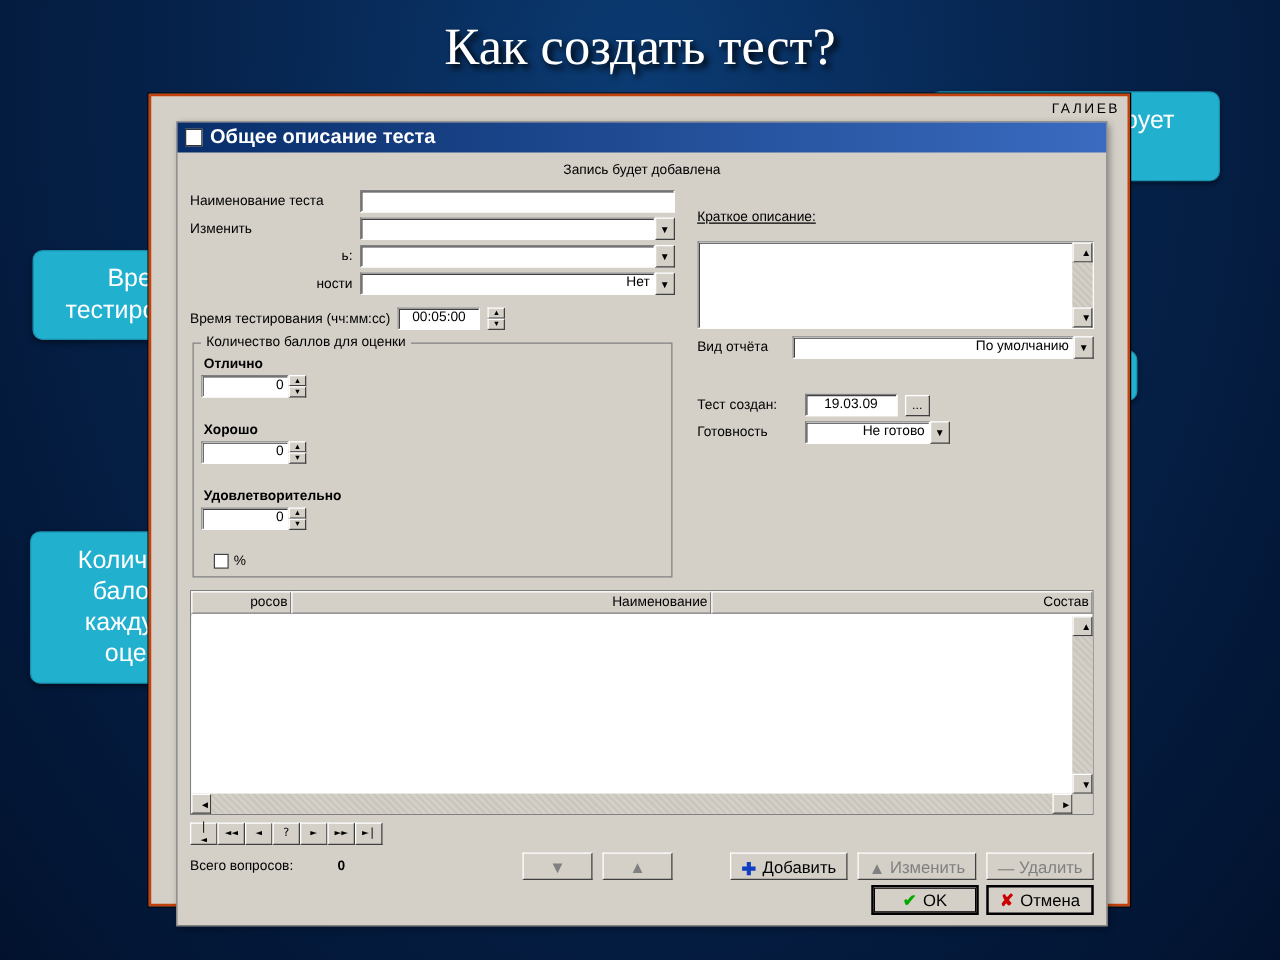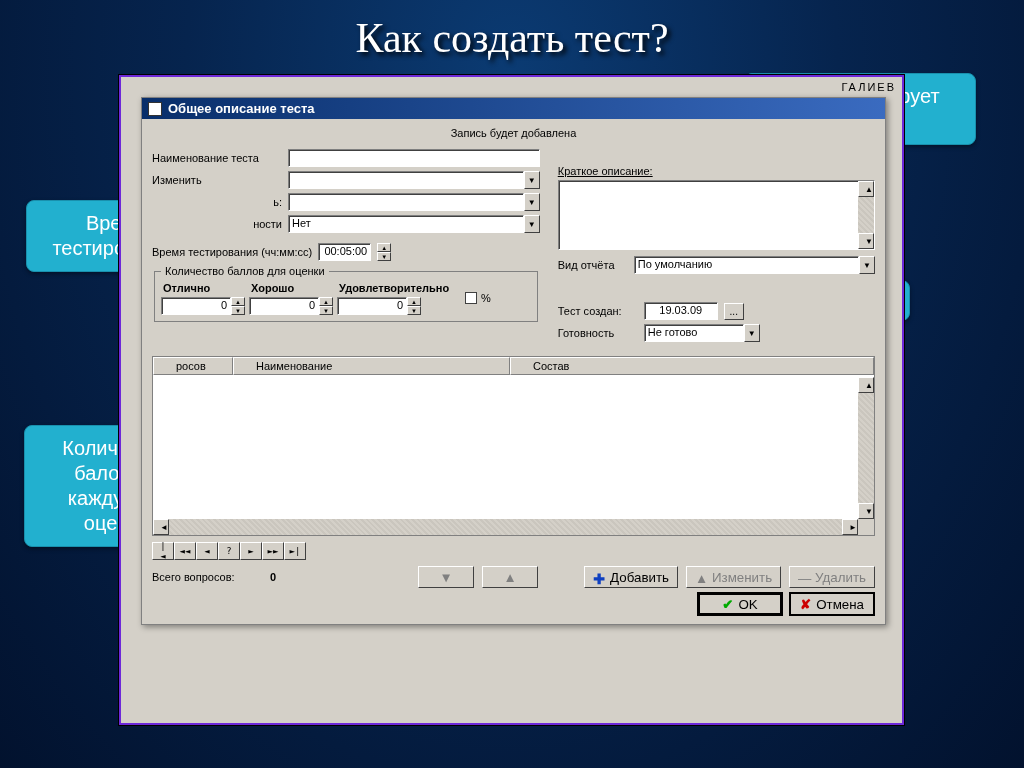--- a/index.html
+++ b/index.html
@@ -6,63 +6,63 @@
   html,body { margin:0; padding:0; width:1024px; height:768px; font-family: "Tahoma", "Arial", sans-serif; font-size:11px; }
   body { background: radial-gradient(ellipse at 50% 10%, #0b3b73 0%, #06244e 45%, #02122e 100%); overflow:hidden; }
 
   .slide-title { text-align:center; color:#fff; font-family:"Times New Roman",serif; font-size:42px; padding:14px 0 8px 0; text-shadow:3px 3px 5px #000; }
 
   .callout { position:absolute; background:#22b0cf; color:#fff; border:1px solid #1990ad; border-radius:8px; padding:10px 14px; text-align:center; font-size:20px; line-height:1.25; box-shadow:0 2px 4px rgba(0,0,0,.4); }
   .callout .tail { position:absolute; width:0; height:0; }
   .tail-down   { border-left:14px solid transparent; border-right:14px solid transparent; border-top:26px solid #22b0cf; }
   .tail-up     { border-left:14px solid transparent; border-right:14px solid transparent; border-bottom:26px solid #22b0cf; }
 
-  .app-frame { position:absolute; left:119px; top:75px; width:785px; height:650px; background:#d4d0c8; border:2px solid #6d28d9; box-shadow:0 0 0 1px #000; }
+  .app-frame { position:absolute; left:119px; top:75px; width:785px; height:650px; background:#d4d0c8; border:2px solid #c2410c; box-shadow:0 0 0 1px #000; }
   .outer-title { position:absolute; right:6px; top:4px; color:#000; font-size:11px; letter-spacing:2px; }
 
   .dlg { position:absolute; left:20px; top:20px; width:745px; border:1px solid #808080; background:#d4d0c8; box-shadow:2px 2px 6px rgba(0,0,0,.4); }
-  .dlg-title { background:linear-gradient(90deg,#082e6a,#3a6bc0); color:#fff; padding:3px 6px; font-weight:bold; display:flex; align-items:center; gap:6px; font-size:13px; }
+  .dlg-title { background:linear-gradient(90deg,#082e6a,#3a6bc0); color:#fff; padding:3px 6px; font-weight:bold; display:flex; align-items:center; gap:6px; font-size:16px; }
   .dlg-title .winicon { width:14px; height:14px; background:#fff; border:1px solid #333; display:inline-block; }
   .dlg-body { padding:6px 10px 8px 10px; position:relative; }
 
   .hint-line { text-align:center; padding:2px 0 6px 0; }
 
   .form-row { display:flex; align-items:center; gap:6px; margin:4px 0; }
   .form-row label { color:#000; min-width:130px; text-align:left; }
   .sunken { background:#fff; border:1px solid #7f7f7f; border-right-color:#fff; border-bottom-color:#fff; box-shadow:inset 1px 1px 0 #404040; height:18px; padding:1px 3px; }
   .combo { display:flex; }
-  .combo .sunken { flex:1; }
+  .combo .sunken { flex:1;text-align:right; }
   .combo-btn { width:16px; height:18px; background:#d4d0c8; border:1px solid #fff; border-right-color:#404040; border-bottom-color:#404040; display:flex; align-items:center; justify-content:center; font-size:8px; cursor:pointer; }
   .spin { display:flex; flex-direction:column; }
   .spin button { width:14px; height:9px; background:#d4d0c8; border:1px solid #fff; border-right-color:#404040; border-bottom-color:#404040; font-size:6px; line-height:1; padding:0; cursor:pointer; }
 
   .two-col { display:flex; gap:18px; }
   .col-left  { flex:1 1 55%; }
   .col-right { flex:1 1 45%; }
 
   .txtarea { background:#fff; border:1px solid #7f7f7f; border-right-color:#fff; border-bottom-color:#fff; box-shadow:inset 1px 1px 0 #404040; height:70px; position:relative; }
   .scroll-y { position:absolute; right:0; top:0; bottom:0; width:16px; background:#d4d0c8; display:flex; flex-direction:column; }
   .scroll-y button { height:16px; background:#d4d0c8; border:1px solid #fff; border-right-color:#404040; border-bottom-color:#404040; font-size:8px; }
   .scroll-y .track { flex:1; background:repeating-linear-gradient(45deg,#d4d0c8,#d4d0c8 2px,#cac6be 2px,#cac6be 4px); }
 
   fieldset.grades { border:1px solid #808080; margin-top:1px; padding:4px 6px 6px 6px; }
   fieldset.grades legend { padding:0 4px; }
-  .grade-cols { display:flex; gap:4px; }
+  .grade-cols { display:flex; gap:19px;flex-direction:column; }
   .grade-col { display:flex; flex-direction:column; gap:2px; }
   .grade-head { font-weight:bold; padding:1px 2px; }
   .grade-cell { display:flex; }
   .grade-cell .sunken { width:70px; text-align:right; }
   .pct { display:flex; align-items:center; gap:4px; margin-left:10px; }
   .chk { width:12px; height:12px; border:1px solid #404040; background:#fff; display:inline-block; }
 
   .mini-btn { height:17px; min-width:20px; background:#d4d0c8; border:1px solid #fff; border-right-color:#404040; border-bottom-color:#404040; cursor:pointer; font-size:10px; padding:0 4px; }
 
   .tbl { margin-top:10px; border:1px solid #808080; background:#fff; height:180px; position:relative; }
   .tbl-head { display:flex; background:#d4d0c8; }
-  .tbl-head div { border:1px solid #fff; border-right-color:#808080; border-bottom-color:#808080; padding:2px 22px; text-align:left; font-size:11px; }
+  .tbl-head div { border:1px solid #fff; border-right-color:#808080; border-bottom-color:#808080; padding:2px 2px; text-align:right; font-size:11px; }
   .tbl-body { position:absolute; top:20px; left:0; right:16px; bottom:16px; background:#fff; }
   .scroll-x { position:absolute; left:0; right:16px; bottom:0; height:16px; background:#d4d0c8; display:flex; }
   .scroll-x button { width:16px; background:#d4d0c8; border:1px solid #fff; border-right-color:#404040; border-bottom-color:#404040; font-size:8px; }
   .scroll-x .track { flex:1; background:repeating-linear-gradient(45deg,#d4d0c8,#d4d0c8 2px,#cac6be 2px,#cac6be 4px); }
   .tbl .scroll-y { top:20px; bottom:16px; }
   .tbl .corner { position:absolute; right:0; bottom:0; width:16px; height:16px; background:#d4d0c8; }
 
   .nav-bar { display:flex; gap:0; margin-top:6px; }
   .nav-bar button { width:22px; height:18px; background:#d4d0c8; border:1px solid #fff; border-right-color:#404040; border-bottom-color:#404040; display:flex; align-items:center; justify-content:center; font-size:9px; font-family:monospace; cursor:pointer; }
 
@@ -139,21 +139,21 @@
           <div class="form-row">
             <label style="text-align:right;">ности</label>
             <div class="combo" style="flex:1;">
               <div class="sunken">Нет</div>
               <div class="combo-btn">▼</div>
             </div>
           </div>
 
           <div class="form-row" style="margin-top:10px;">
             <label style="min-width:auto;">Время тестирования (чч:мм:сс)</label>
-            <div class="sunken" style="width:53px; text-align:right;">00:05:00</div>
+            <div class="sunken" style="width:66px; text-align:center;">00:05:00</div>
             <div class="spin">
               <button>▲</button>
               <button>▼</button>
             </div>
           </div>
 
           <fieldset class="grades">
             <legend>Количество баллов для оценки</legend>
             <div class="grade-cols">
               <div class="grade-col">
@@ -189,21 +189,21 @@
               <div class="pct">
                 <span class="chk"></span>
                 <span>%</span>
               </div>
             </div>
           </fieldset>
         </div>
 
         <div class="col-right">
           <div style="height:20px;"></div>
-          <div style="text-decoration:underline; margin-bottom:3px;">Краткое описание:</div>
+          <div style="text-decoration:underline; margin-bottom:13px;">Краткое описание:</div>
           <div class="txtarea">
             <div class="scroll-y">
               <button>▲</button>
               <div class="track"></div>
               <button>▼</button>
             </div>
           </div>
           <div class="form-row" style="margin-top:6px;">
             <label style="min-width:70px;">Вид отчёта</label>
             <div class="combo" style="flex:1;">
@@ -223,21 +223,21 @@
               <div class="sunken">Не готово</div>
               <div class="combo-btn">▼</div>
             </div>
           </div>
         </div>
       </div>
 
       <div class="tbl">
         <div class="tbl-head">
           <div style="width:80px;">росов</div>
-          <div style="width:277px;">Наименование</div>
+          <div style="width:336px;">Наименование</div>
           <div style="flex:1;">Состав</div>
         </div>
         <div class="tbl-body"></div>
         <div class="scroll-y">
           <button>▲</button>
           <div class="track"></div>
           <button>▼</button>
         </div>
         <div class="scroll-x">
           <button>◄</button>

